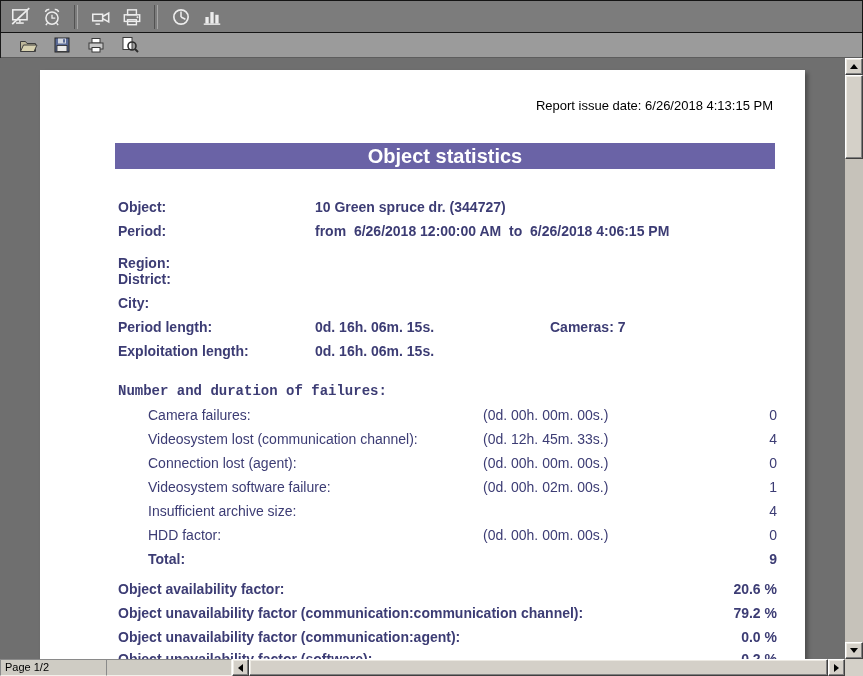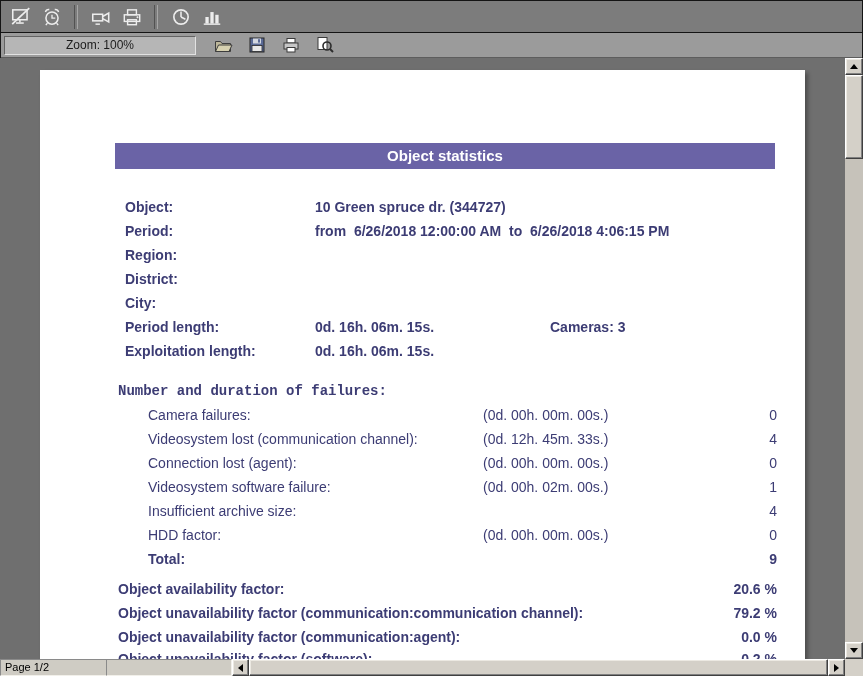--- a/index.html
+++ b/index.html
@@ -34,26 +34,26 @@
   .tb2-btn:first-of-type{margin-left:14px;}
   
   .viewport{position:absolute;left:0;top:58px;width:845px;height:601px;overflow:hidden;background:#6f6f6f;}
   .page{
     position:absolute;left:40px;top:12px;width:765px;height:920px;background:#ffffff;
     box-shadow:3px 3px 4px rgba(0,0,0,0.3);
   }
   .issue-date{position:absolute;top:28px;right:32px;font-size:13px;color:#000;}
   .title-bar{
     position:absolute;left:75px;top:73px;width:660px;height:26px;line-height:26px;
-    background:#6a63a6;color:#ffffff;font-weight:bold;font-size:15px;text-align:center;
+    background:#6a63a6;color:#ffffff;font-weight:bold;font-size:20px;text-align:center;
   }
   .frow,.xrow,.krow,.hrow{position:absolute;left:0;right:0;height:24px;line-height:24px;
     color:#3c3c74;font-size:14px;}
   .frow{font-weight:bold;}
-  .flabel{position:absolute;left:78px;margin-left:7px;}
+  .flabel{position:absolute;left:78px;}
   .fvalue{position:absolute;left:275px;white-space:pre;}
   .fextra{position:absolute;left:510px;}
   .hrow{font-weight:bold;font-family:Liberation Mono, monospace;}
   .hlabel{position:absolute;left:78px;}
   .xrow{font-weight:normal;}
   .xrow.bold{font-weight:bold;}
   .xlabel{position:absolute;left:108px;text-align:center;}
   .xdur{position:absolute;left:443px;}
   .xcount{position:absolute;right:28px;}
   .krow{font-weight:bold;}
@@ -142,21 +142,20 @@
       <svg width="22" height="22" viewBox="0 0 20 20">
         <line x1="2.5" y1="16.5" x2="17.5" y2="16.5" stroke="#ededed" stroke-width="1.3"></line>
         <rect x="4" y="10" width="3" height="6" fill="#ededed"></rect>
         <rect x="8.5" y="5.5" width="3" height="10.5" fill="#ededed"></rect>
         <rect x="13" y="8" width="3" height="8" fill="#ededed"></rect>
       </svg>
     </button>
   </div>
 
   <div class="toolbar-second">
-    <div class="zoom-box">Zoom: 100%</div>
     <button class="tb2-btn">
       <svg width="20" height="20" viewBox="0 0 20 20">
         <path d="M2.5 6.5 h5 l1.5 2 h8.5 v8 h-15 z" fill="#bdb79a" stroke="#3d3d3d" stroke-width="1"></path>
         <path d="M2.5 16.5 L5.5 10 H19 L16 16.5 Z" fill="#d7d1b0" stroke="#3d3d3d" stroke-width="1"></path>
       </svg>
     </button>
     <button class="tb2-btn">
       <svg width="20" height="20" viewBox="0 0 20 20">
         <rect x="3" y="3" width="14" height="14" fill="#5a6a96" stroke="#262626" stroke-width="1"></rect>
         <rect x="6" y="3.5" width="8" height="5" fill="#d3d7e0"></rect>
@@ -176,47 +175,48 @@
         <rect x="3" y="2.5" width="9" height="12" fill="#ffffff" stroke="#3a3a3a" stroke-width="1"></rect>
         <circle cx="12" cy="11" r="4" fill="none" stroke="#2d2d2d" stroke-width="1.6"></circle>
         <line x1="15" y1="14" x2="18" y2="17" stroke="#2d2d2d" stroke-width="2"></line>
       </svg>
     </button>
   </div>
 
   <div class="viewport">
     <div class="page">
 
+      <div class="issue-date">Report issue date: 6/26/2018 4:13:15 PM</div>
 
       <div class="title-bar">Object statistics</div>
 
       <div class="frow" style="top:125px">
         <span class="flabel">Object:</span>
         <span class="fvalue">10 Green spruce dr. (344727)</span>
       </div>
       <div class="frow" style="top:149px">
         <span class="flabel">Period:</span>
         <span class="fvalue">from  6/26/2018 12:00:00 AM  to  6/26/2018 4:06:15 PM</span>
       </div>
-      <div class="frow" style="top:173px">
+      <div class="frow" style="top:181px">
         <span class="flabel">Region:</span>
         <span class="fvalue"></span>
       </div>
       <div class="frow" style="top:197px">
         <span class="flabel">District:</span>
         <span class="fvalue"></span>
       </div>
       <div class="frow" style="top:221px">
         <span class="flabel">City:</span>
         <span class="fvalue"></span>
       </div>
       <div class="frow" style="top:245px">
         <span class="flabel">Period length:</span>
         <span class="fvalue">0d. 16h. 06m. 15s.</span>
-        <span class="fextra">Cameras: 3</span>
+        <span class="fextra">Cameras: 7</span>
       </div>
       <div class="frow" style="top:269px">
         <span class="flabel">Exploitation length:</span>
         <span class="fvalue">0d. 16h. 06m. 15s.</span>
       </div>
 
       <div class="hrow" style="top:309px">
         <span class="hlabel">Number and duration of failures:</span>
       </div>
 

